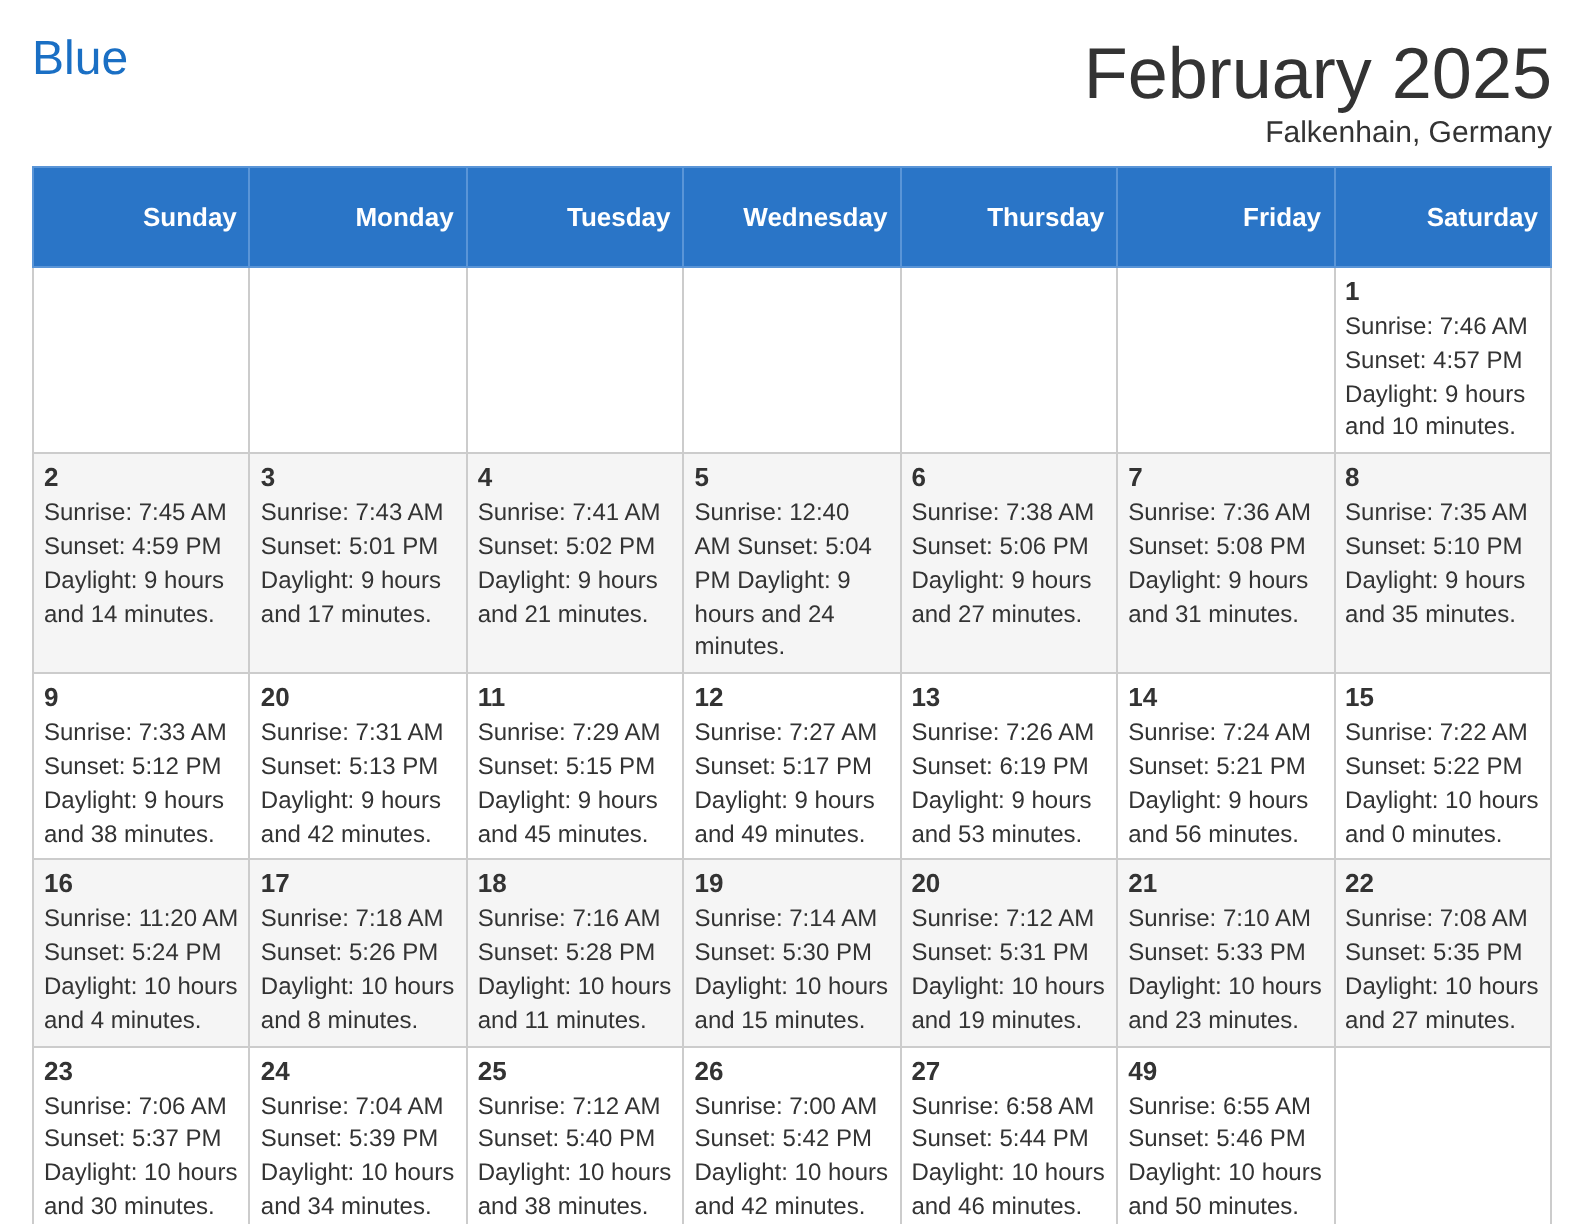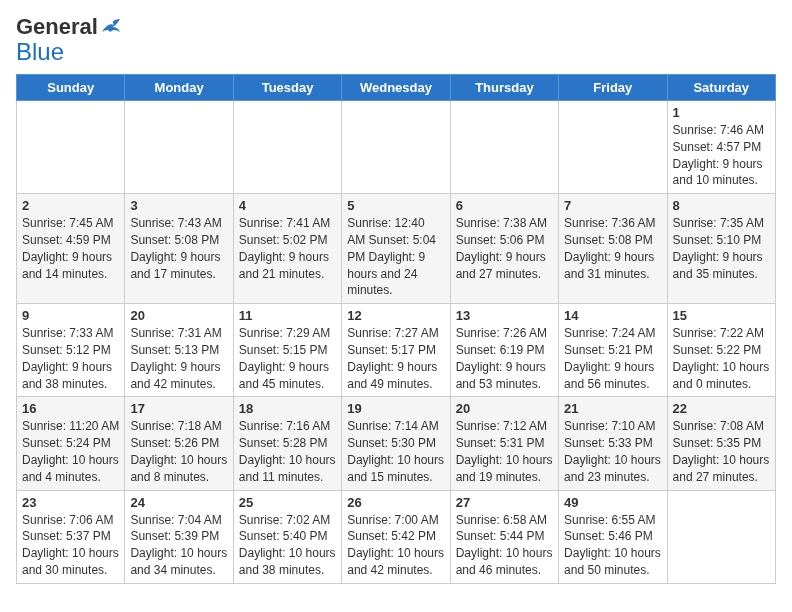--- a/index.html
+++ b/index.html
@@ -48,22 +48,22 @@
       color: #333;
     }
     .calendar {
       width: 100%;
       border-collapse: collapse;
       border: 1px solid #ccc;
     }
     .calendar th {
       background: #2a75c7;
       color: #fff;
-      text-align: center;
-      padding: 5px 6px;
+      text-align: right;
+      padding: 17px 6px;
       font-size: 13px;
       font-weight: bold;
       border: 1px solid #5a95d7;
     }
     .calendar td {
       width: 108px;
       vertical-align: top;
       padding: 4px 5px;
       border: 1px solid #ccc;
       min-height: 80px;
@@ -87,27 +87,25 @@
     }
     .empty-cell {
       background: #f9f9f9;
     }
   </style>
 </head>
 <body>
 
 <div class="header">
   <div class="logo">
-    <div class="logo-text">
-      <span class="logo-general">General</span>
-      <svg class="logo-bird" viewBox="0 0 22 18">
-        <path d="M2 14 Q8 4 14 7 Q10 2 20 1 Q16 8 12 9 Q18 9 20 14 Q14 10 10 14 Q8 10 2 14Z" fill="#2a75c7"></path>
-      </svg>
-    </div>
     <span class="logo-blue" style="font-size:24px;font-weight:normal;">Blue</span>
+  </div>
+  <div class="title-block">
+    <div class="month-title">February 2025</div>
+    <div class="subtitle">Falkenhain, Germany</div>
   </div>
 </div>
 
 <table class="calendar">
   <thead>
     <tr>
     <th>Sunday</th>
         <th>Monday</th>
         <th>Tuesday</th>
         <th>Wednesday</th>
@@ -134,21 +132,21 @@
       <tr>
         <td>
           <span class="day-num">2</span>
           <div class="day-info">Sunrise: 7:45 AM
 Sunset: 4:59 PM
 Daylight: 9 hours and 14 minutes.</div>
         </td>
         <td>
           <span class="day-num">3</span>
           <div class="day-info">Sunrise: 7:43 AM
-Sunset: 5:08 PM
+Sunset: 5:01 PM
 Daylight: 9 hours and 17 minutes.</div>
         </td>
         <td>
           <span class="day-num">4</span>
           <div class="day-info">Sunrise: 7:41 AM
 Sunset: 5:02 PM
 Daylight: 9 hours and 21 minutes.</div>
         </td>
         <td>
           <span class="day-num">5</span>
@@ -271,21 +269,21 @@
 Daylight: 10 hours and 30 minutes.</div>
         </td>
         <td>
           <span class="day-num">24</span>
           <div class="day-info">Sunrise: 7:04 AM
 Sunset: 5:39 PM
 Daylight: 10 hours and 34 minutes.</div>
         </td>
         <td>
           <span class="day-num">25</span>
-          <div class="day-info">Sunrise: 7:02 AM
+          <div class="day-info">Sunrise: 7:12 AM
 Sunset: 5:40 PM
 Daylight: 10 hours and 38 minutes.</div>
         </td>
         <td>
           <span class="day-num">26</span>
           <div class="day-info">Sunrise: 7:00 AM
 Sunset: 5:42 PM
 Daylight: 10 hours and 42 minutes.</div>
         </td>
         <td>

